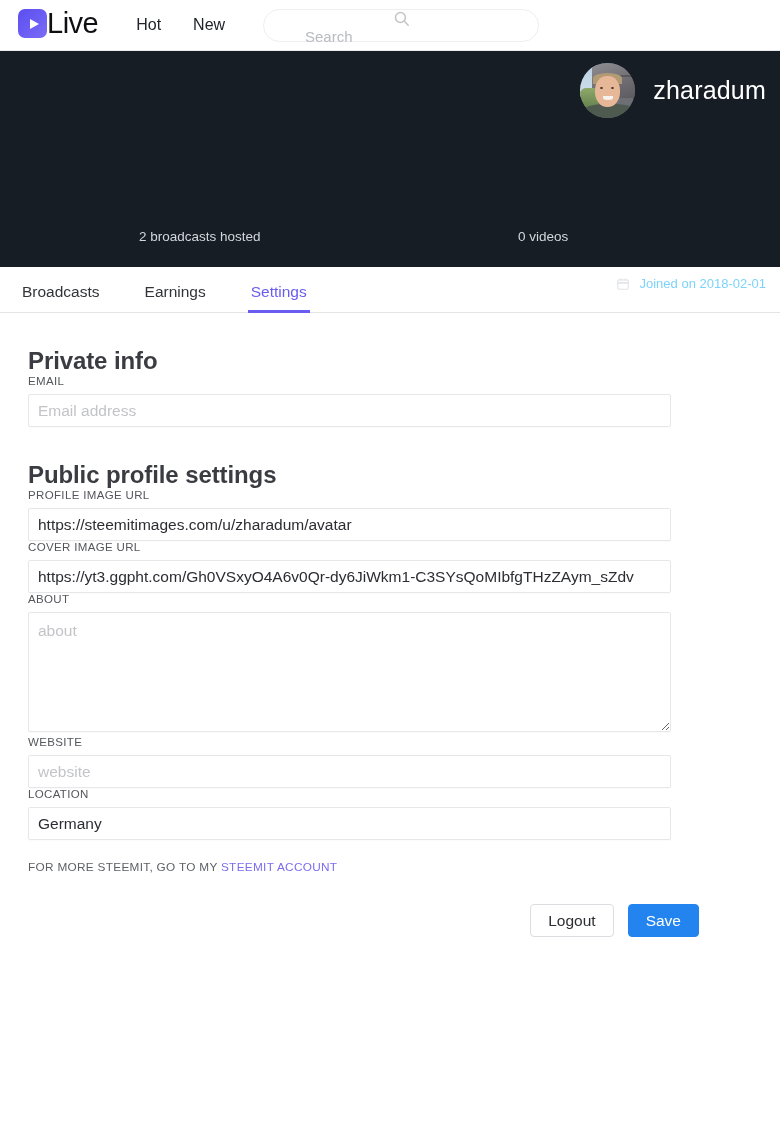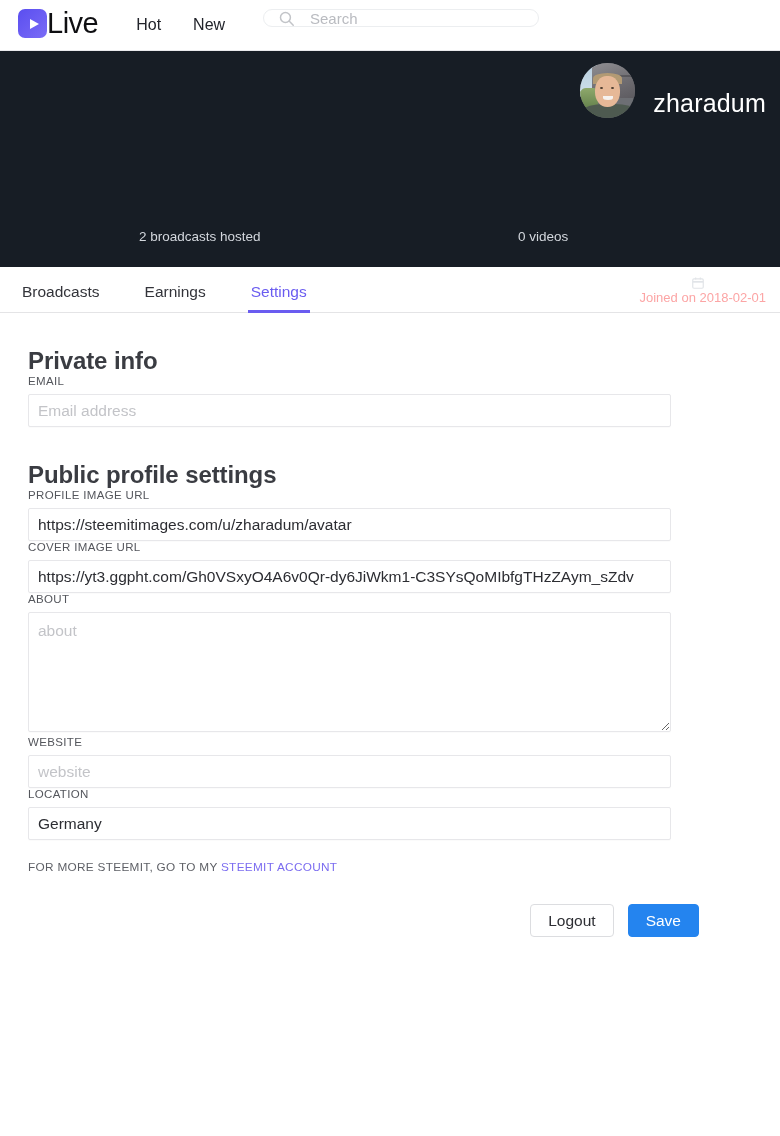--- a/index.html
+++ b/index.html
@@ -54,27 +54,28 @@
     font-size: 16px;
     color: #22242b;
     margin-right: 32px;
     cursor: pointer;
     line-height: 1;
   }
   .nav-link:first-of-type { margin-left: 8px; text-align: center; }
   .search-wrap {
     position: absolute;
     left: 263px; top: 9px;
-    width: 276px; height: 18px;
+    width: 276px; height: 33px;
     border: 1px solid #eceef0;
     border-radius: 17px;
     display: flex;
     align-items: center;
     padding-left: 14px;
     background: #fff;
+    flex-direction: column;
   }
   .search-icon { margin-right: 13px; display: flex; }
   .search-input {
     border: none; outline: none;
     font-family: "Liberation Sans", sans-serif;
     font-size: 15px;
     color: #3a3a3a;
     width: 210px;
     background: transparent;
   }
@@ -83,21 +84,21 @@
   
   .profile-header {
     position: relative;
     height: 216px;
     background: #171d25;
   }
   .identity {
     position: absolute;
     right: 8px; top: 12px;
     display: flex;
-    align-items: flex-end;
+    align-items: center;
   }
   .avatar {
     width: 55px; height: 55px;
     border-radius: 50%;
     overflow: hidden;
     position: relative;
     background: #6d6f74;
     flex: none;
   }
   .avatar .sky {
@@ -160,22 +161,21 @@
     color: #d3d7dd;
     position: absolute;
   }
   .stat-broadcasts { left: 139px; }
   .stat-videos { left: 518px; }
   .joined-row {
     position: absolute;
     right: 14px; top: 225px;
     display: flex; align-items: center;
     font-size: 13px;
-    color: #fca5a5;
-    flex-direction: column;
+    color: #7dd3fc;
   }
   .cal-icon { margin-right: 10px; display: flex; }
 
   
   .tabs {
     height: 46px;
     display: flex;
     align-items: flex-end;
     border-bottom: 1px solid #e4e4e6;
     padding-left: 19px;

